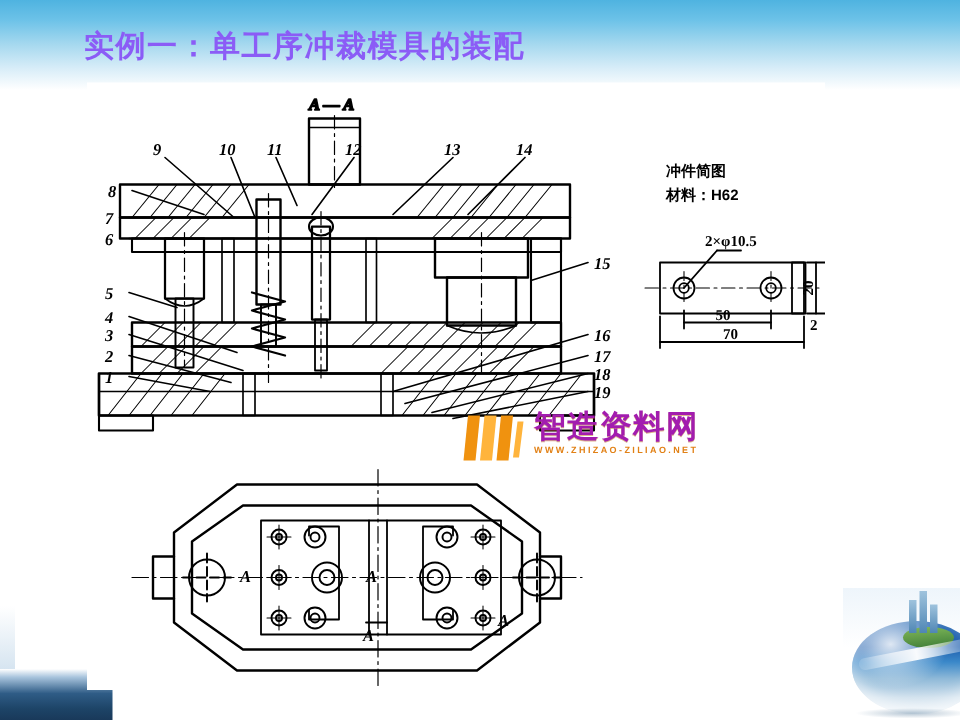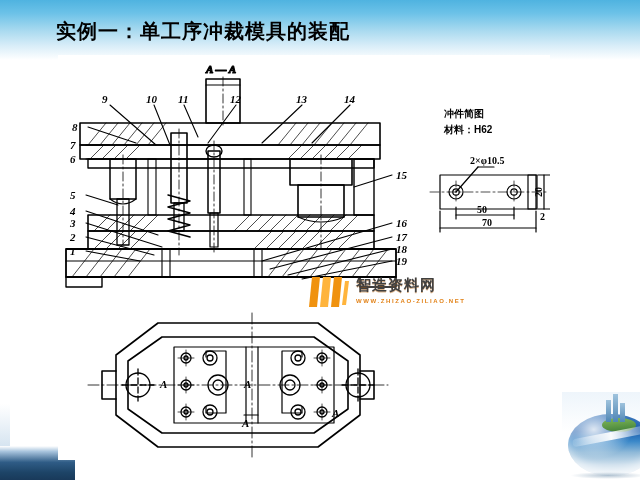--- a/index.html
+++ b/index.html
@@ -52,21 +52,21 @@
     background:linear-gradient(to bottom,#7fb84a,#3f7f2a);opacity:.9;
   }
   .bg-globe .shadow{
     position:absolute;left:8px;top:80px;width:76px;height:7px;border-radius:50%;
     background:radial-gradient(ellipse,rgba(120,150,175,.55),rgba(255,255,255,0) 70%);
   }
 
   
   #title{
     position:absolute;left:56px;top:18px;
-    font-size:20px;line-height:26px;color:#000000;font-weight:700;
+    font-size:20px;line-height:26px;color:#8b5cf6;font-weight:700;
     letter-spacing:1px;white-space:nowrap;
     font-family:"Liberation Serif","DejaVu Serif",serif;
   }
 
   
   #sheet{
     position:absolute;left:58px;top:55px;width:492px;height:405px;
     background:#ffffff;
   }
   #dwg{position:absolute;left:0;top:0;}
@@ -74,21 +74,21 @@
   
   #watermark{
     position:absolute;left:250px;top:218px;width:160px;height:40px;
     pointer-events:none;
   }
   #watermark .wm-mark{
     position:absolute;left:0;top:2px;width:42px;height:34px;
   }
   #watermark .wm-text{
     position:absolute;left:48px;top:0px;
-    font-size:15px;line-height:24px;font-weight:700;color:#404040;
+    font-size:21px;line-height:24px;font-weight:700;color:#a21caf;
     letter-spacing:1px;white-space:nowrap;
     font-family:"Liberation Sans","DejaVu Sans",sans-serif;
     text-shadow:0 1px 0 rgba(180,90,0,.45);
   }
   #watermark .wm-sub{
     position:absolute;left:48px;top:24px;
     font-size:6px;line-height:8px;font-weight:700;color:#e07b0a;
     letter-spacing:1.6px;white-space:nowrap;
     font-family:"Liberation Sans","DejaVu Sans",sans-serif;
     opacity:.95;

